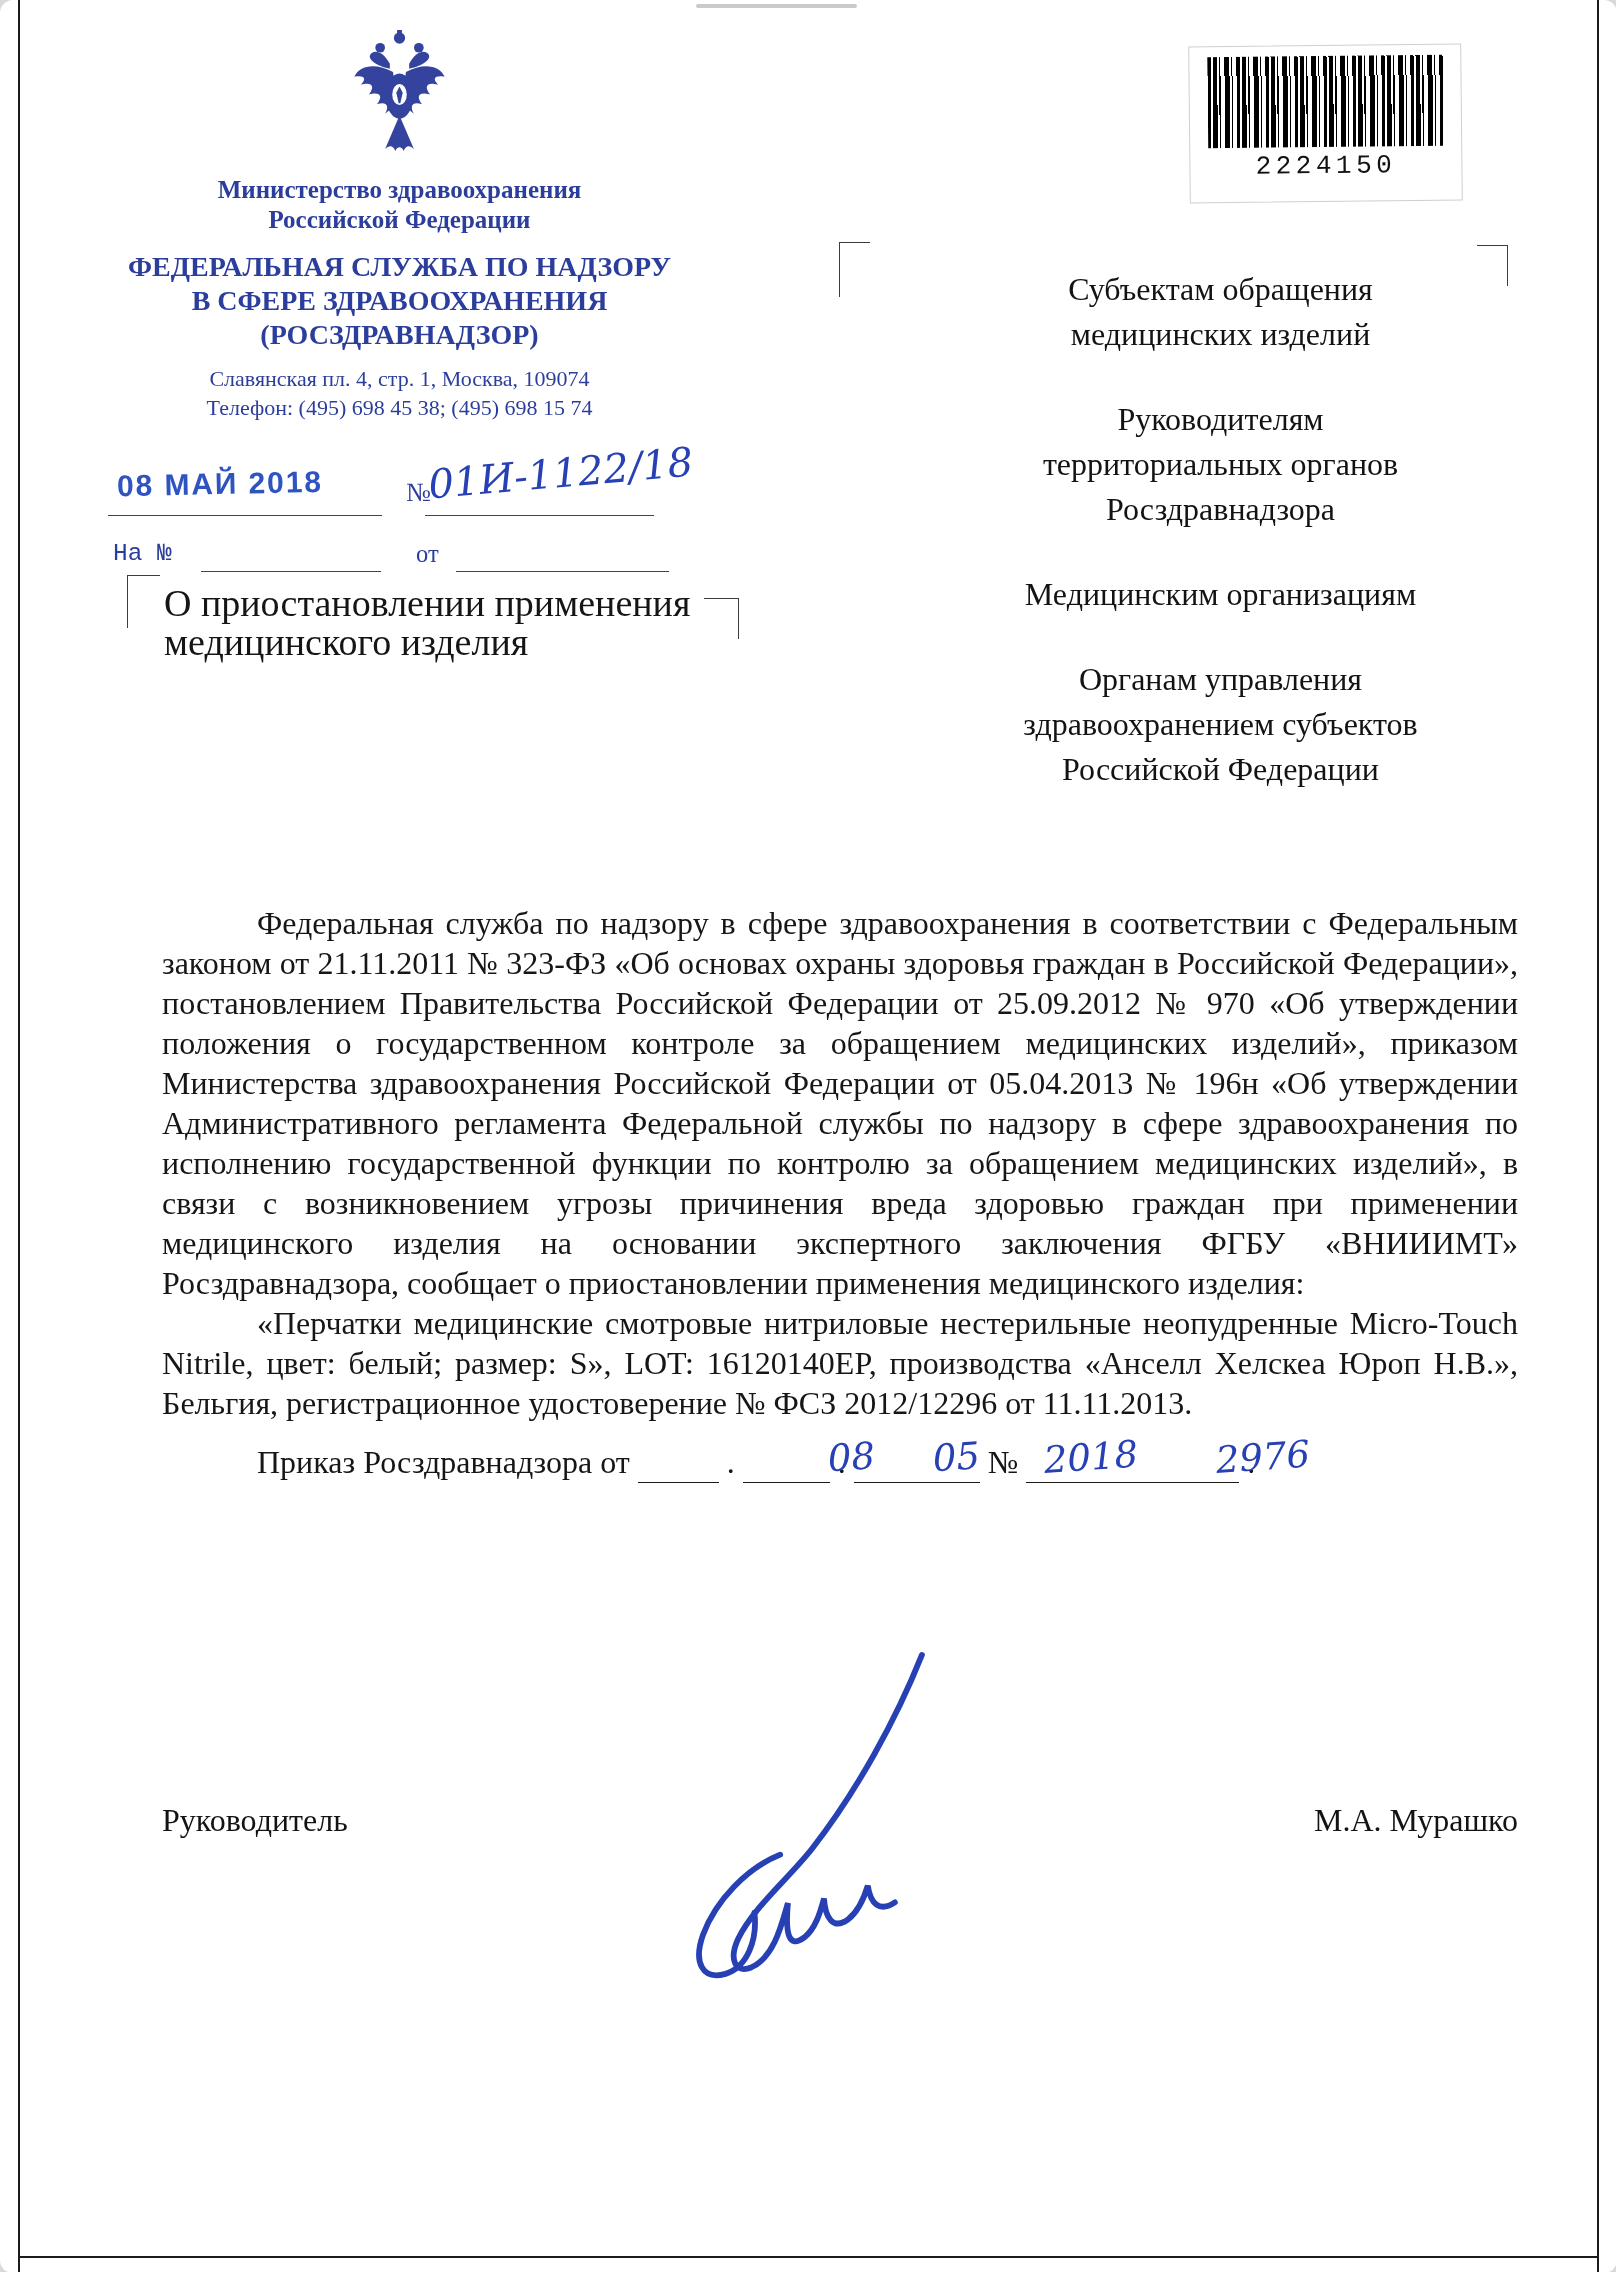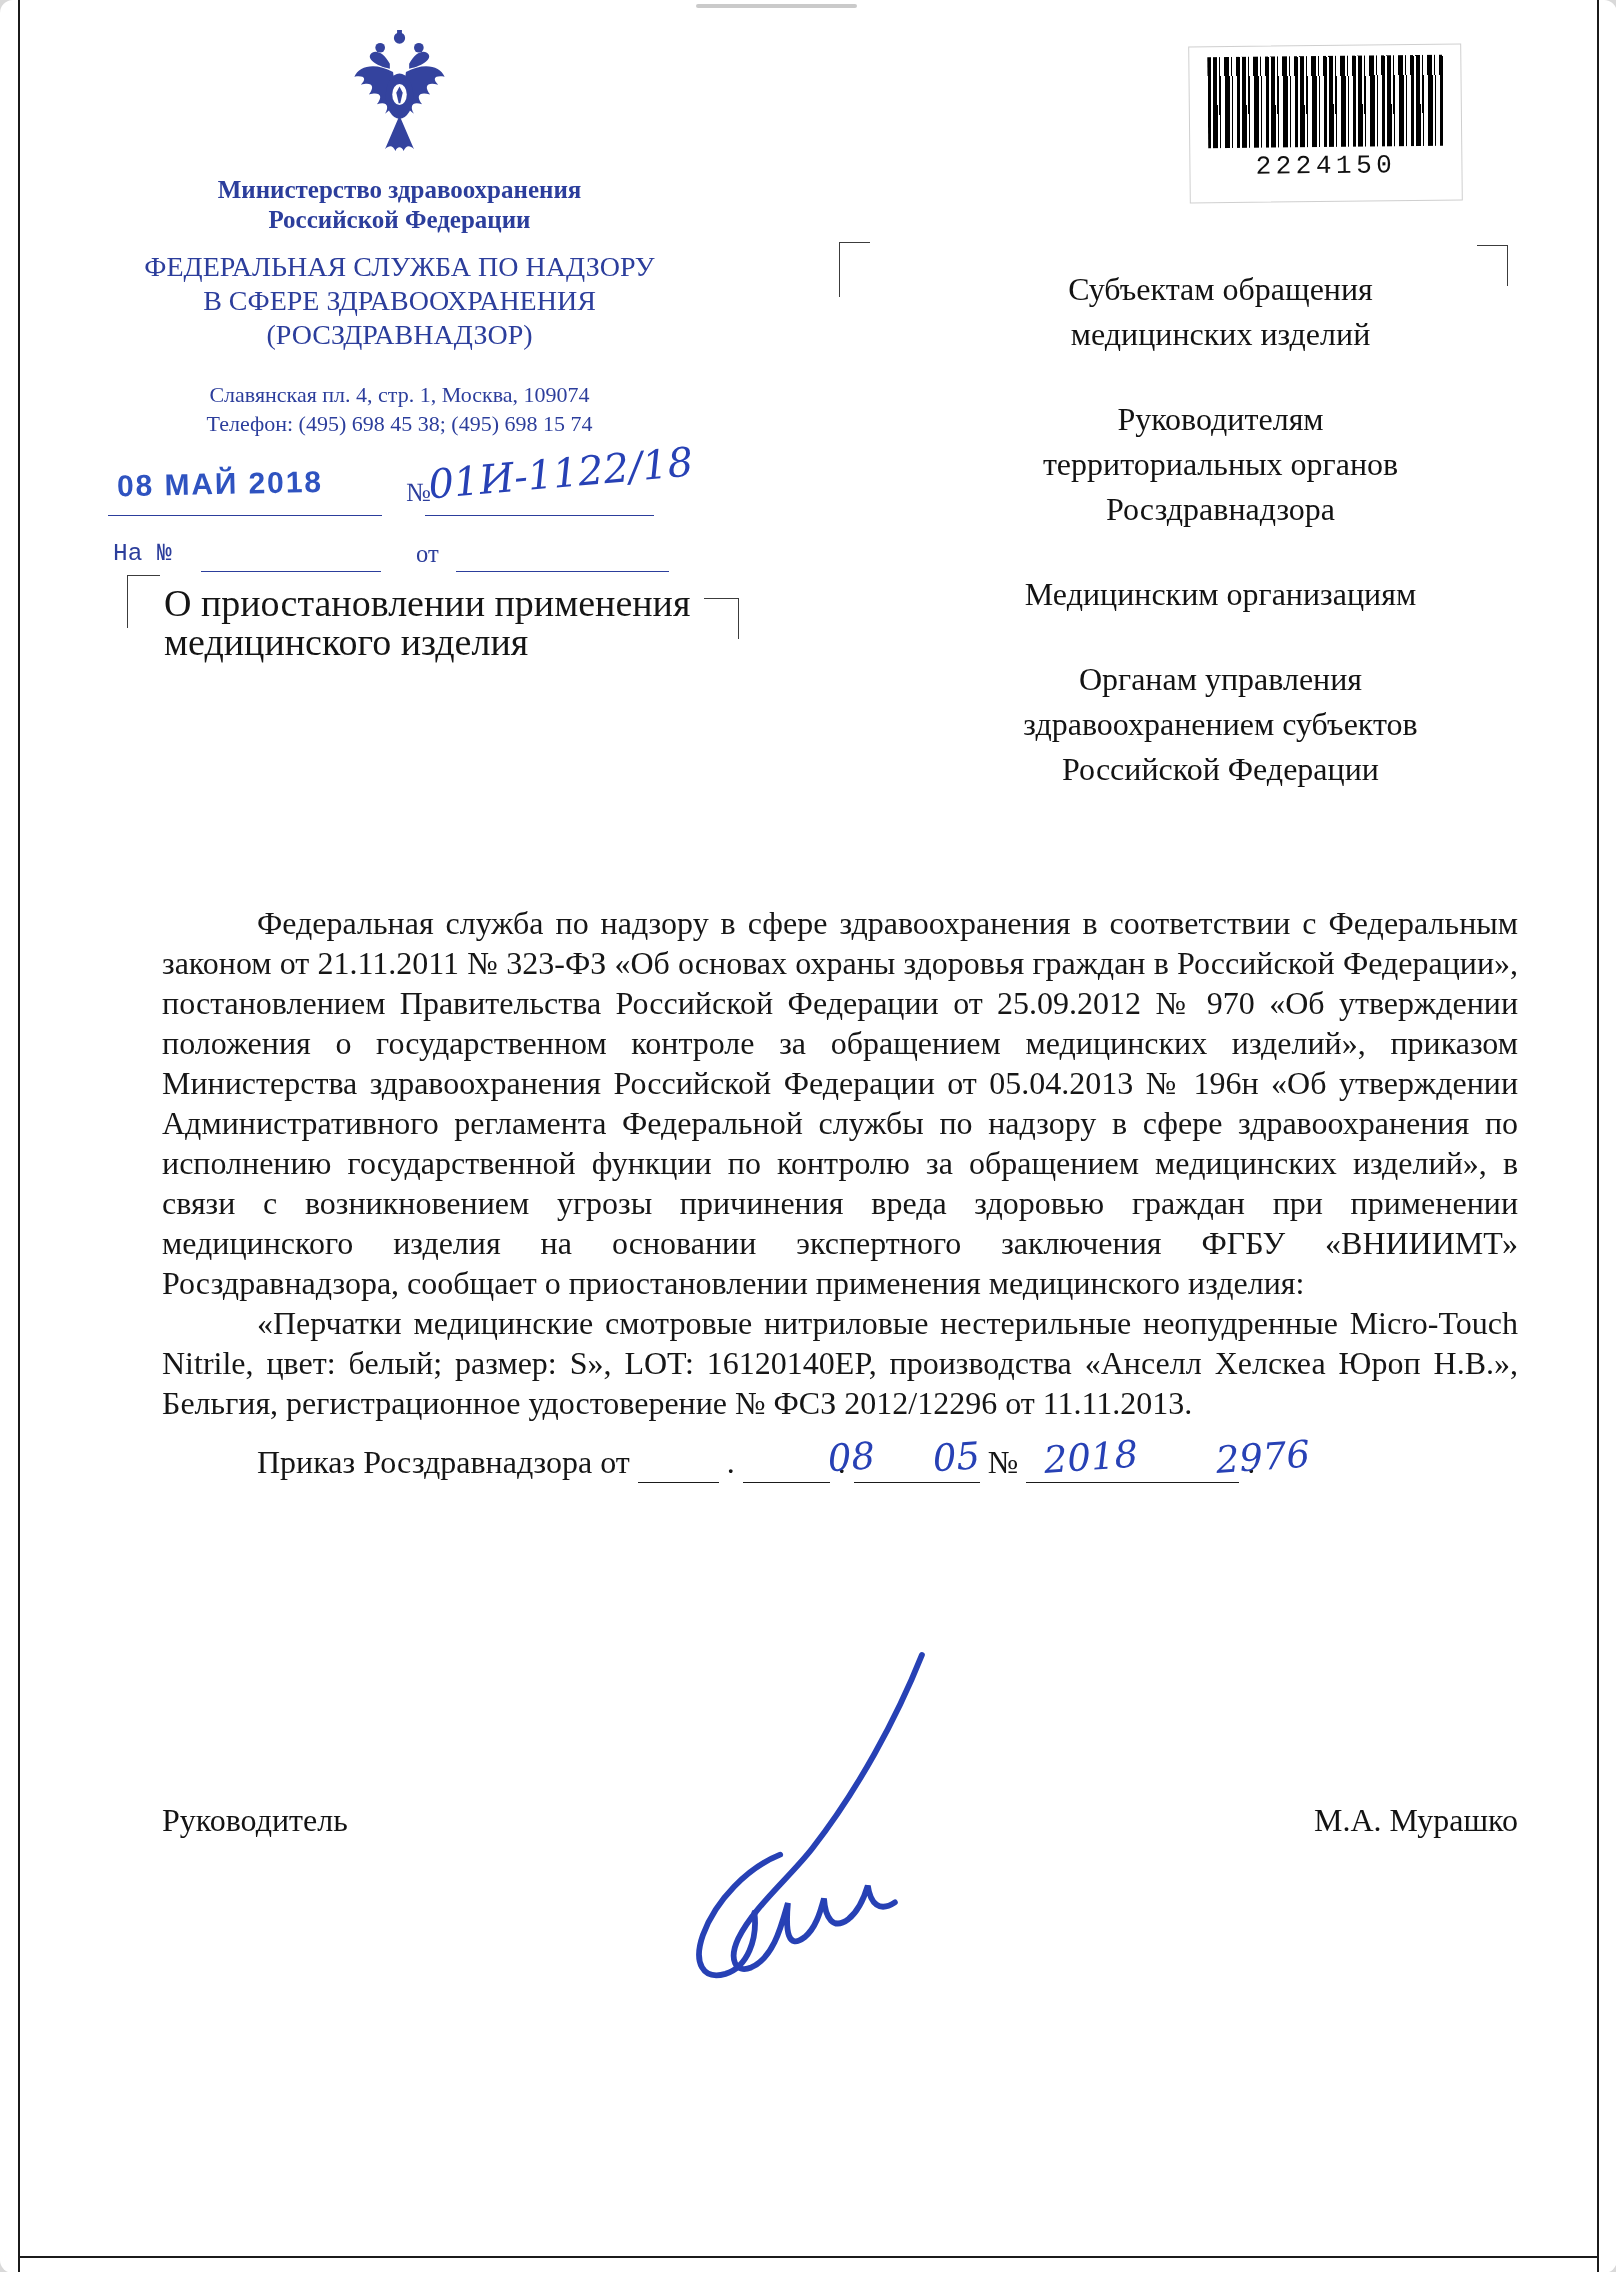--- a/index.html
+++ b/index.html
@@ -9,22 +9,22 @@
   
   .edge-l{position:absolute;left:18px;top:0;width:1.9px;height:2273px;background:#1b1b1b;}
   .edge-r{position:absolute;left:1597px;top:0;width:1.9px;height:2273px;background:#1b1b1b;}
   .edge-b{position:absolute;left:18px;top:2256px;width:1581px;height:1.9px;background:#1b1b1b;}
   .smudge{position:absolute;left:696px;top:3.9px;width:161px;height:4.5px;background:#a6a6a6;opacity:.6;border-radius:2.6px;}
 
   
   .sender{position:absolute;left:84px;top:30px;width:631px;text-align:center;}
   .emblem{display:block;margin:0 auto 7.7px;}
   .ministry{font-weight:bold;font-size:25px;line-height:30px;color:#2c3e9c;}
-  .service{font-weight:normal;font-size:28px;line-height:34px;color:#2c3e9c;margin-top:15.5px;}
-  .contact{font-size:22px;line-height:29px;color:#2c3e9c;margin-top:28px;}
+  .service{font-weight:bold;font-size:28px;line-height:34px;color:#2c3e9c;margin-top:15.5px;}
+  .contact{font-size:22px;line-height:29px;color:#2c3e9c;margin-top:12px;}
 
   .stamp{position:absolute;left:117px;top:467px;font-family:"Liberation Sans",sans-serif;
          font-weight:bold;font-size:30px;color:#2f53c0;letter-spacing:1.9px;transform:rotate(-1.2deg);}
   .rule{position:absolute;height:0;border-bottom:1.9px solid #2c3e9c;}
   .blue-label{position:absolute;font-size:26px;color:#2c3e9c;}
   .hw{display:inline-block;font-style:italic;color:#2741b5;font-family:"DejaVu Serif",serif;}
   .hw-reg{position:absolute;left:428px;top:450px;font-size:40px;transform:rotate(-5deg);}
 
   
   .mark{position:absolute;border:0 solid #3c3c3c;}

